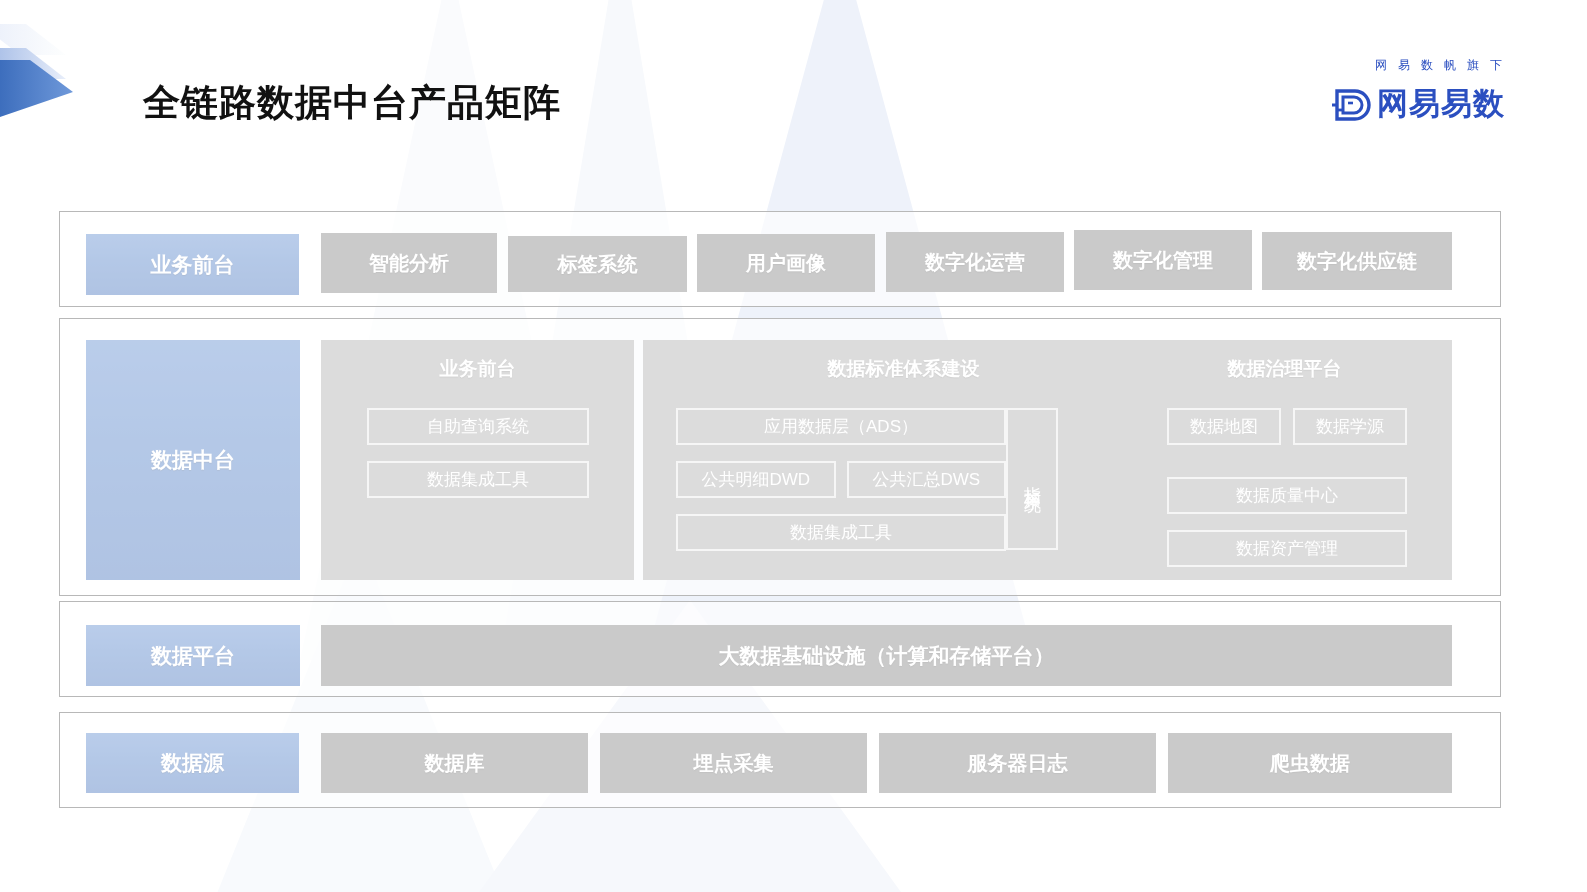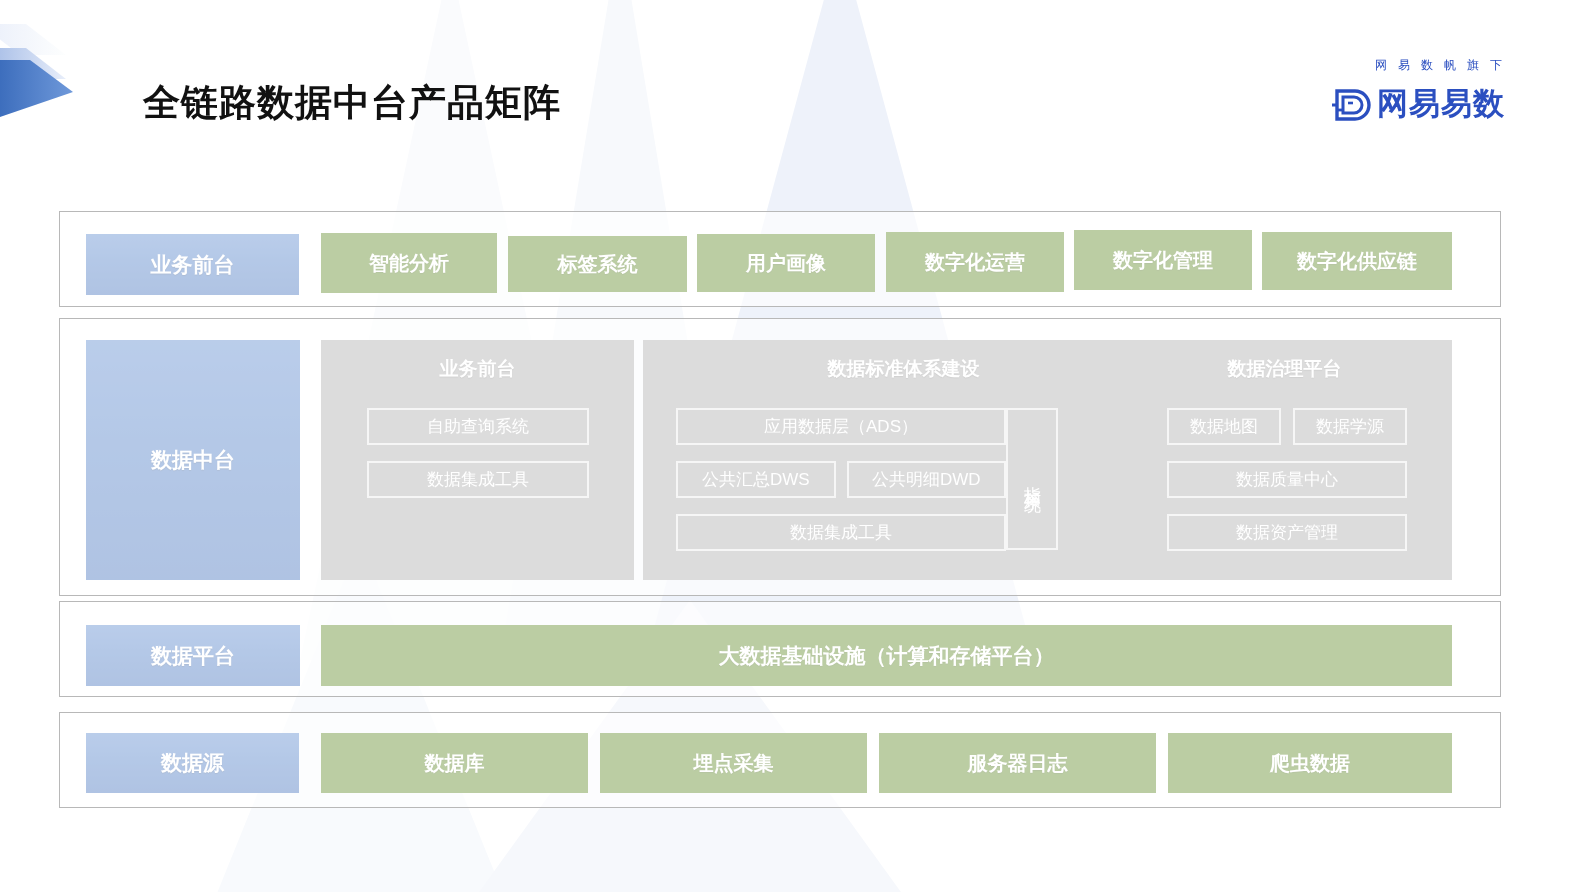--- a/index.html
+++ b/index.html
@@ -129,21 +129,21 @@
     color: #ffffff;
     display: flex;
     align-items: center;
     justify-content: center;
     font-weight: bold;
     box-sizing: border-box;
     text-shadow: 0 1px 1px rgba(0,0,0,0.22);
   }
   .gray-tile {
     position: absolute;
-    background: #4d7c0f;
+    background: #737373;
     color: #ffffff;
     display: flex;
     align-items: center;
     justify-content: center;
     font-weight: bold;
     box-sizing: border-box;
     text-shadow: 0 1px 1px rgba(0,0,0,0.18);
   }
 
   
@@ -219,21 +219,21 @@
     writing-mode: vertical-rl;
     letter-spacing: 3px;
   }
 
   .gov-list {
     position: absolute;
     left: 50px;
     top: 68px;
     width: 240px;
   }
-  .gov-row-split { display: flex; gap: 12px; margin-bottom: 16px; }
+  .gov-row-split { display: flex; gap: 12px; margin-bottom: 32px; }
   .gov-row-split .sub-box { flex: 1; height: 37px; }
   .gov-list > .sub-box { height: 37px; margin-bottom: 16px; }
 
   
   #frame-dataplatform { left: 59px; top: 601px; width: 1442px; height: 96px; }
   #tile-dataplatform-label { left: 86px; top: 625px; width: 214px; height: 61px; font-size: 21px; }
   #tile-infra {
     left: 321px; top: 625px; width: 1131px; height: 61px; font-size: 21px;
   }
 
@@ -313,22 +313,22 @@
     <div class="sub-box">数据集成工具</div>
   </div>
 </div>
 
 <div class="group-card" id="card-standard">
   <div class="group-title">数据标准体系建设</div>
   <div class="std-inner">
     <div class="std-left">
       <div class="sub-box">应用数据层（ADS）</div>
       <div class="std-row-split">
+        <div class="sub-box">公共明细DWD</div>
         <div class="sub-box">公共汇总DWS</div>
-        <div class="sub-box">公共明细DWD</div>
       </div>
       <div class="sub-box">数据集成工具</div>
     </div>
     <div class="std-vertical">指标系统</div>
   </div>
 </div>
 
 <div class="group-card" id="card-governance">
   <div class="group-title">数据治理平台</div>
   <div class="gov-list">

